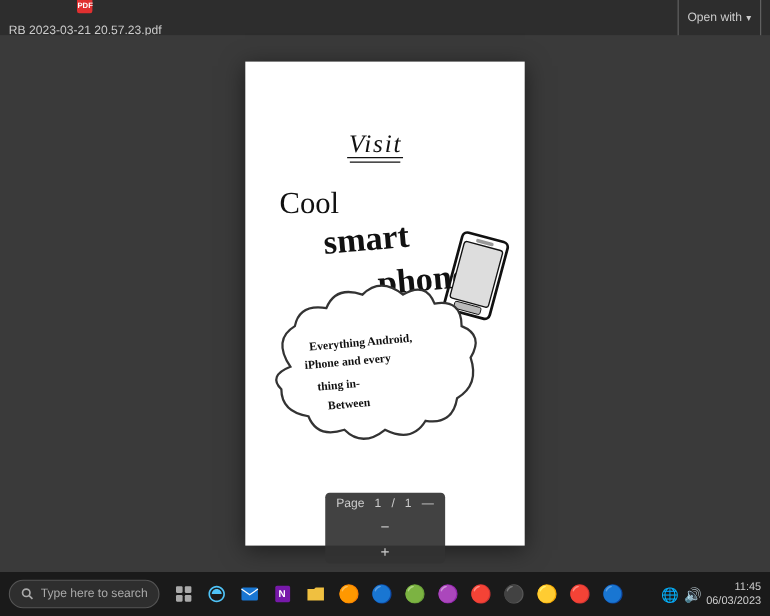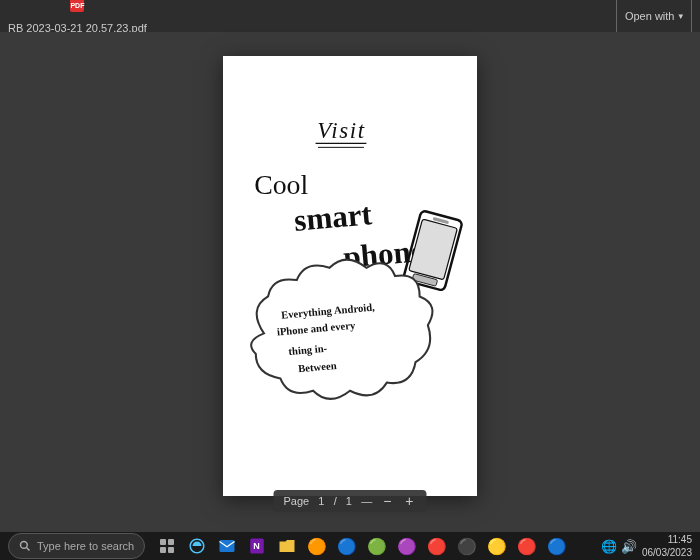--- a/index.html
+++ b/index.html
@@ -91,40 +91,40 @@
 
     
     #pdf-controls {
       position: absolute;
       bottom: 8px;
       left: 50%;
       transform: translateX(-50%);
       background: rgba(50,50,50,0.92);
       border-radius: 4px;
       display: flex;
-      align-items: center;
       padding: 4px 10px;
       gap: 8px;
       color: #ddd;
       font-size: 11px;
+      flex-direction: column;
     }
     #pdf-controls .ctrl-btn {
       background: none;
       border: none;
       color: #ccc;
       cursor: pointer;
       font-size: 14px;
       padding: 0 3px;
       line-height: 1;
     }
 
     
     #taskbar {
       width: 100%;
-      height: 28px;
+      height: 40px;
       background-color: #1a1a1a;
       display: flex;
       align-items: center;
       position: absolute;
       bottom: 0;
       left: 0;
     }
     #search-box {
       display: flex;
       align-items: center;

